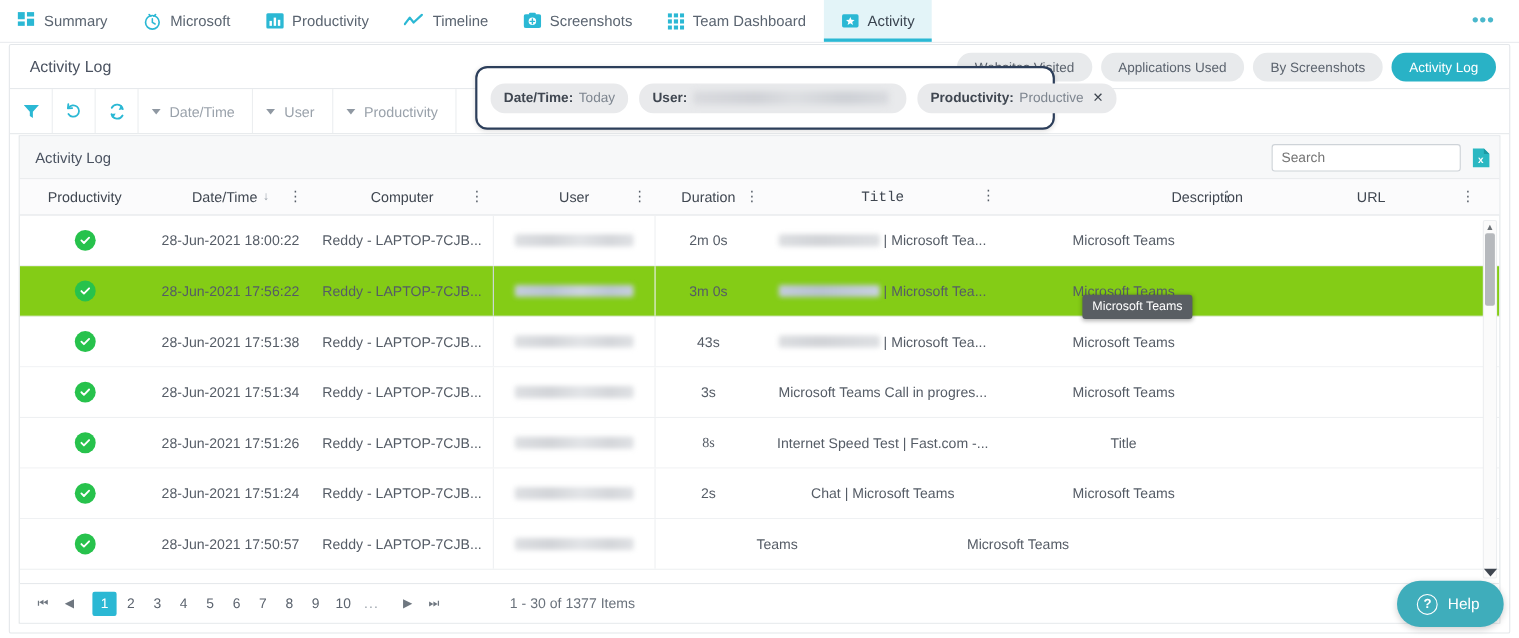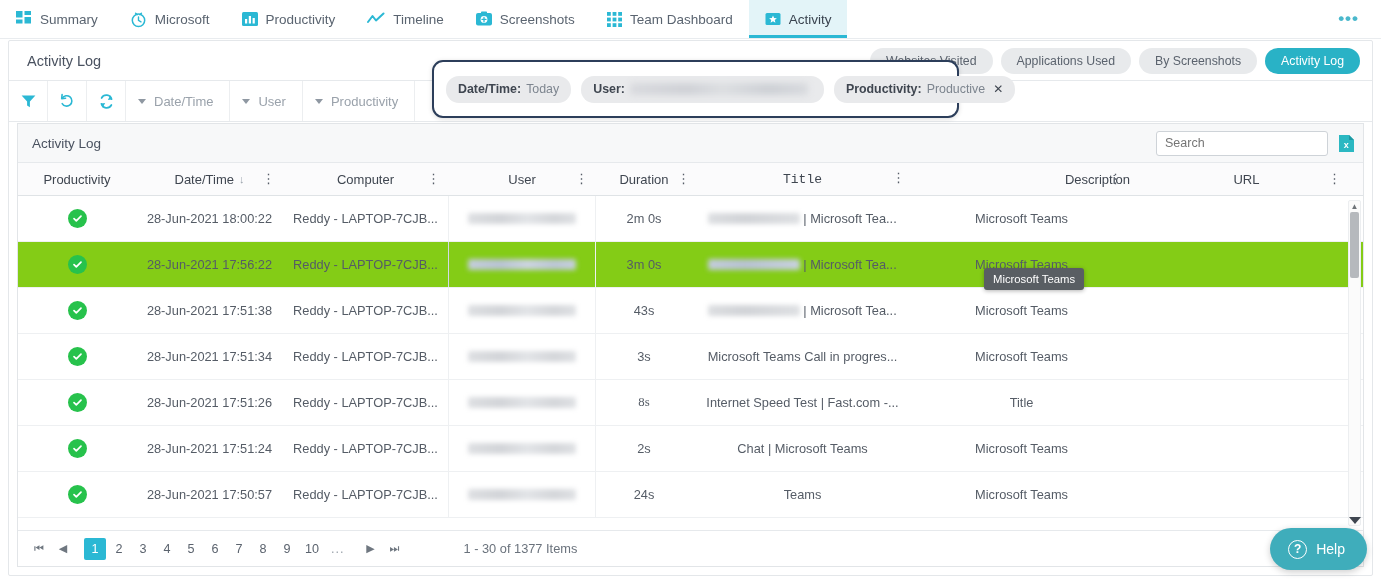--- a/index.html
+++ b/index.html
@@ -608,21 +608,20 @@
             <svg width="11" height="11" viewBox="0 0 11 11">
                 <path d="M2 5.6 L4.3 7.9 L9 3.1" stroke="#fff" stroke-width="1.7" fill="none" stroke-linecap="round" stroke-linejoin="round"></path>
               </svg>
           </span>
         </div>
         <div class="cell" style="width:147px;">28-Jun-2021 17:50:57</div>
         <div class="cell" style="width:165px;">Reddy - LAPTOP-7CJB...</div>
         <div class="cell vsep" style="width:148px;border-left:1px solid #eef0f2;">
             <span class="cell-blur"></span>
           </div>
-        <div class="cell" style="width:96px;">24s</div>
         <div class="cell" style="width:221px;">Teams</div>
         <div class="cell" style="width:217px;">Microsoft Teams</div>
         <div class="cell" style="flex:1;"></div>
       </div>
 
       <div class="tooltip" style="left:966px; top:72px;">Microsoft Teams</div>
 
       <div class="vscroll">
         <div class="arr up">▲</div>
         <div class="thumb"></div>

